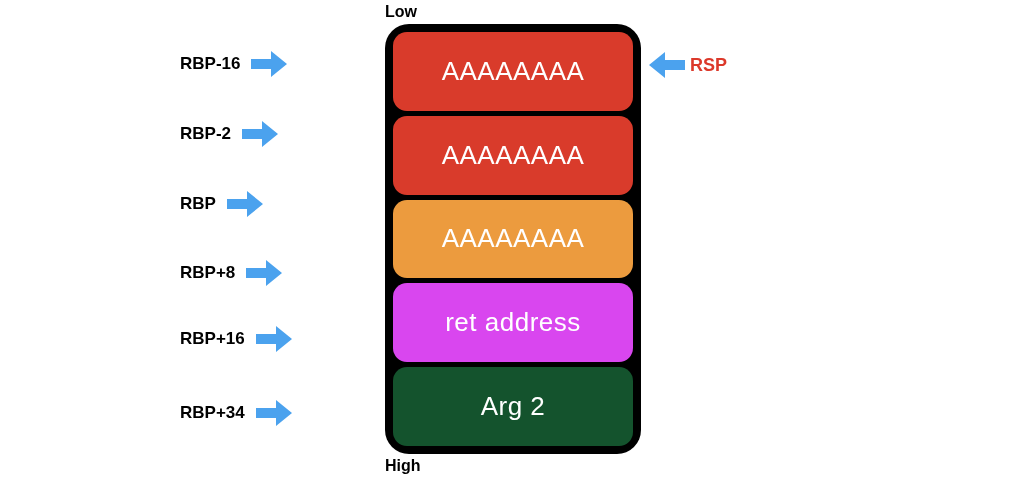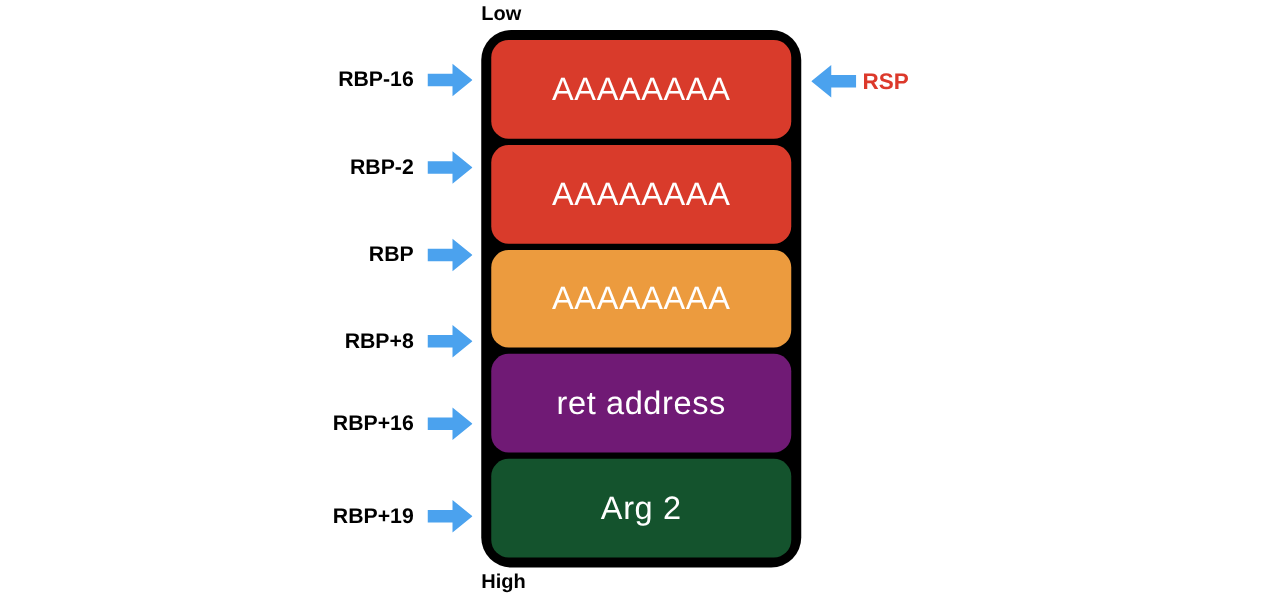--- a/index.html
+++ b/index.html
@@ -46,21 +46,20 @@
     font-size: 26px;
     letter-spacing: 0.5px;
   }
   .pointer-row {
     position: absolute;
     left: 180px;
     width: 198px;
     height: 30px;
     display: flex;
     align-items: center;
-    justify-content: flex-end;
     gap: 11px;
   }
   .pr0 { top: 49px; }
   .pr1 { top: 119px; }
   .pr2 { top: 189px; }
   .pr3 { top: 258px; }
   .pr4 { top: 324px; }
   .pr5 { top: 398px; }
   .pointer-label {
     font-size: 17px;
@@ -87,21 +86,21 @@
 <body>
 
 <div class="canvas">
 
   <div class="addr-label addr-low">Low</div>
 
   <div class="frame" style="background-color: rgb(0, 0, 0);">
     <div class="slot" style="background-color: rgb(217, 59, 43);">AAAAAAAA</div>
     <div class="slot" style="background-color: rgb(217, 59, 43);">AAAAAAAA</div>
     <div class="slot" style="background-color: rgb(236, 155, 62);">AAAAAAAA</div>
-    <div class="slot" style="background-color: #701a75;">ret address</div>
+    <div class="slot" style="background-color: #d946ef;">ret address</div>
     <div class="slot" style="background-color: #14532d;">Arg 2</div>
   </div>
 
   <div class="addr-label addr-high">High</div>
 
   <div class="pointer-row pr0">
     <span class="pointer-label">RBP-16</span>
     <svg class="arrow-icon" width="36" height="28" viewBox="0 0 36 28">
         <polygon points="0,9 20,9 20,1 36,14 20,27 20,19 0,19" fill="#4BA2EE"></polygon>
       </svg>
@@ -124,21 +123,21 @@
         <polygon points="0,9 20,9 20,1 36,14 20,27 20,19 0,19" fill="#4BA2EE"></polygon>
       </svg>
   </div>
   <div class="pointer-row pr4">
     <span class="pointer-label">RBP+16</span>
     <svg class="arrow-icon" width="36" height="28" viewBox="0 0 36 28">
         <polygon points="0,9 20,9 20,1 36,14 20,27 20,19 0,19" fill="#4BA2EE"></polygon>
       </svg>
   </div>
   <div class="pointer-row pr5">
-    <span class="pointer-label">RBP+19</span>
+    <span class="pointer-label">RBP+34</span>
     <svg class="arrow-icon" width="36" height="28" viewBox="0 0 36 28">
         <polygon points="0,9 20,9 20,1 36,14 20,27 20,19 0,19" fill="#4BA2EE"></polygon>
       </svg>
   </div>
 
   <div class="rsp-group">
     <svg class="arrow-icon" width="36" height="28" viewBox="0 0 36 28">
         <polygon points="36,9 16,9 16,1 0,14 16,27 16,19 36,19" fill="#4BA2EE"></polygon>
       </svg>
     <span class="rsp-label" style="color: rgb(220, 57, 43);">RSP</span>

